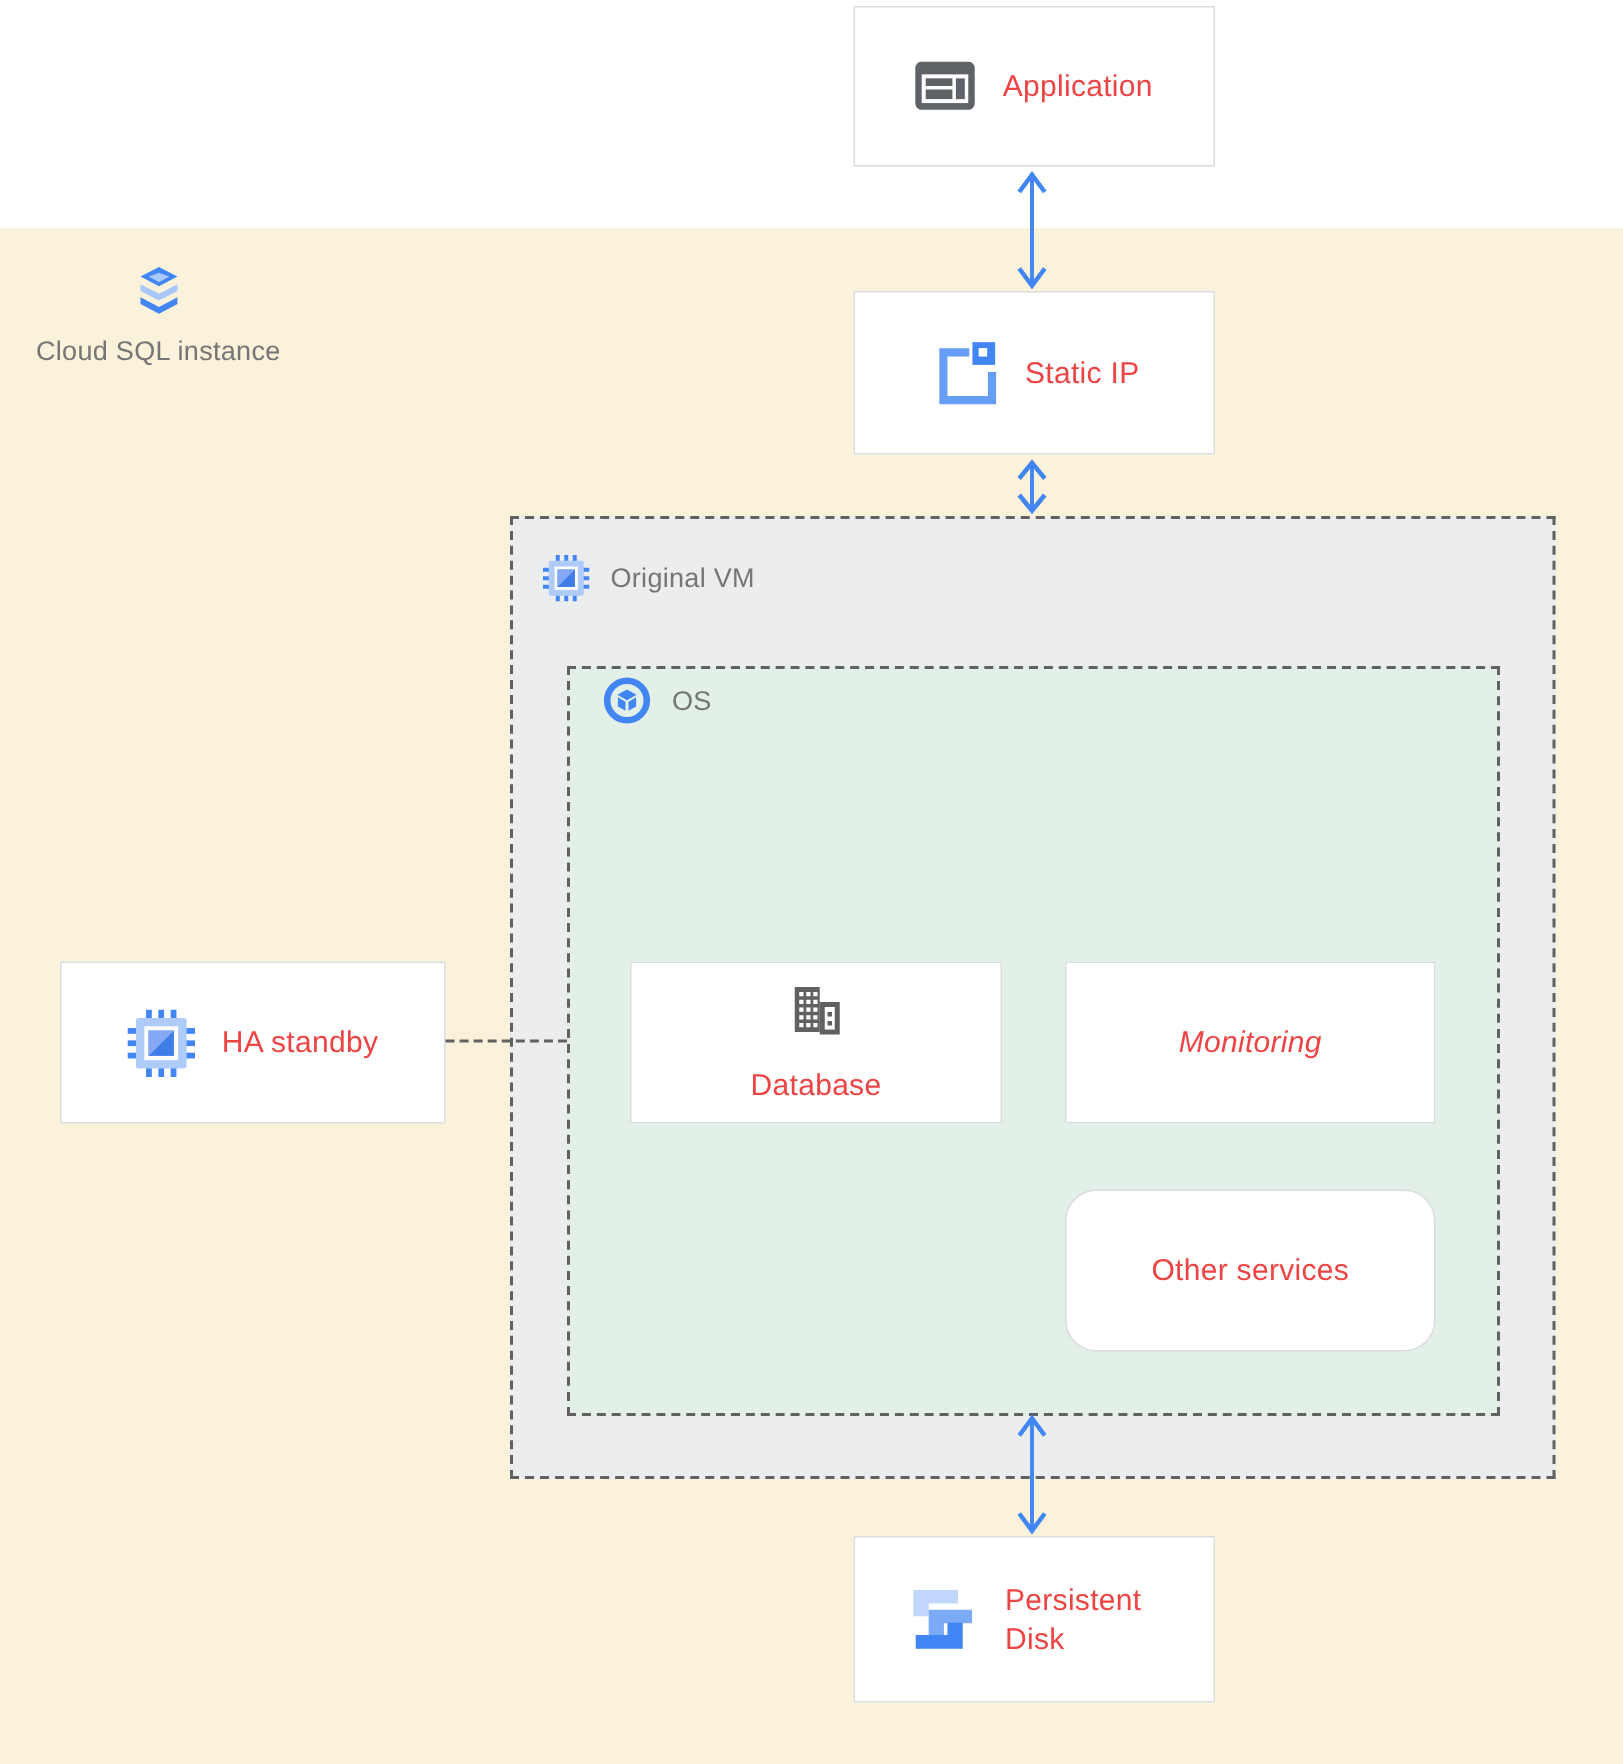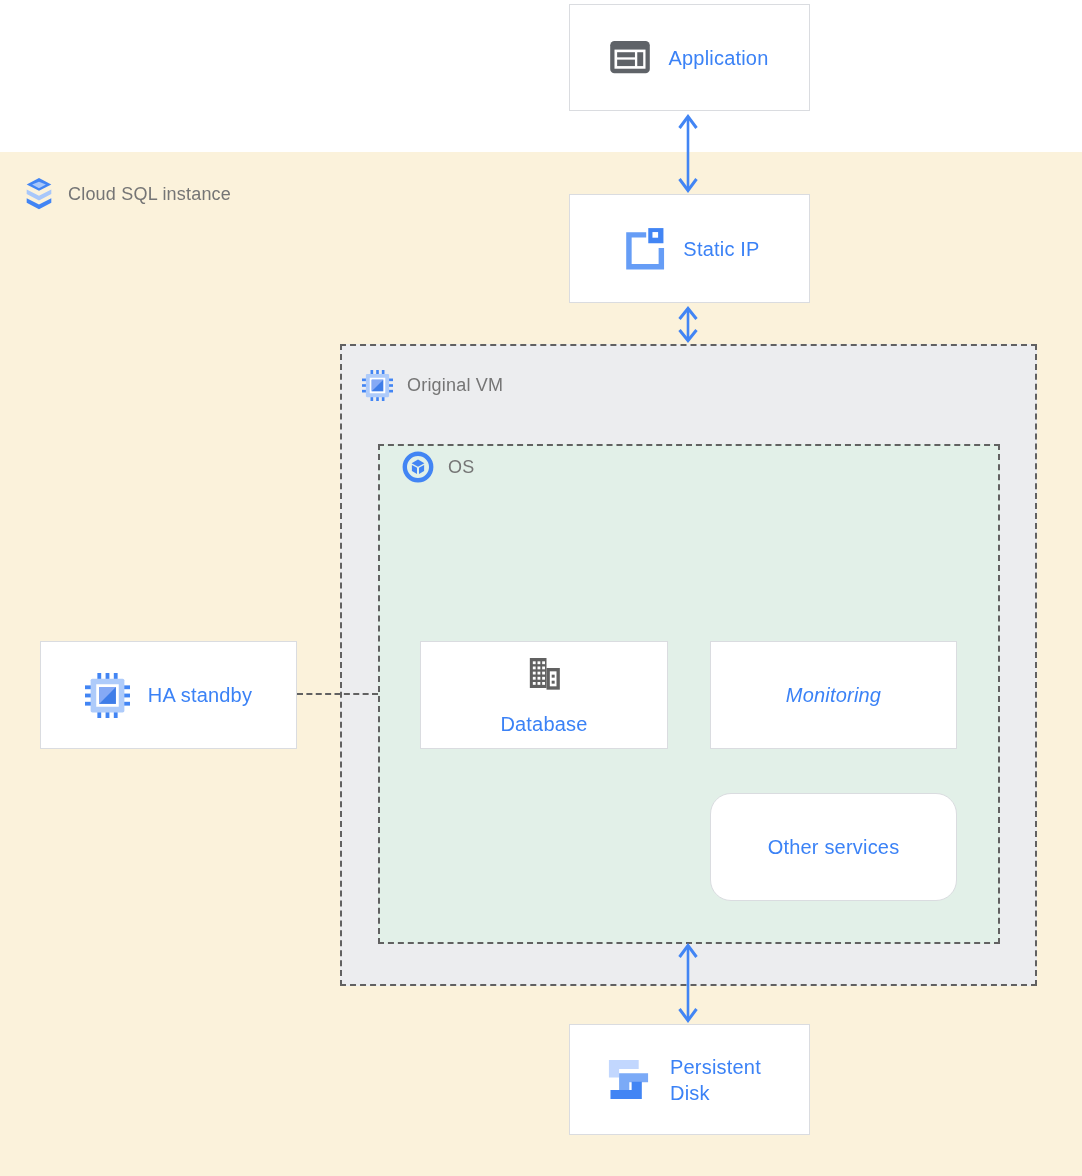--- a/index.html
+++ b/index.html
@@ -5,38 +5,38 @@
   html,body{margin:0;padding:0;background:#ffffff;}
   body{font-family:"Liberation Sans", sans-serif;}
   #canvas{position:relative;width:1082px;height:1176px;background:#ffffff;overflow:hidden;}
 
   .band{position:absolute;left:0;top:152px;width:1082px;height:1024px;background:#FBF2DB;}
 
   .region-label{position:absolute;display:flex;align-items:center;gap:14px;}
   .region-label .rl-text{font-size:18px;color:#757575;letter-spacing:.2px;}
 
   .node{position:absolute;background:#ffffff;border:1px solid #DADCE0;display:flex;align-items:center;justify-content:center;gap:18px;box-sizing:border-box;}
-  .node .nl{font-size:20px;color:#3b82f6;letter-spacing:.2px;line-height:1.3;}
+  .node .nl{font-size:20px;color:#ef4444;letter-spacing:.2px;line-height:1.3;}
 
   .vm-region{position:absolute;left:340px;top:344px;width:697px;height:642px;background:#ECEDEF;border:2px dashed #616161;box-sizing:border-box;}
   .os-region{position:absolute;left:378px;top:444px;width:622px;height:500px;background:#E2F0E8;border:2px dashed #616161;box-sizing:border-box;}
 
   .arrow{position:absolute;}
   .connector{position:absolute;left:297px;top:693px;width:81px;height:0;border-top:2px dashed #616161;}
 
   .icon{flex:0 0 auto;display:block;}
 </style>
 </head>
 <body>
 
 <div id="canvas">
 
   <div class="band"></div>
 
-  <div class="region-label" style="left:24px;top:178px;">
+  <div class="region-label" style="left:24px;top:178px;flex-direction:column;">
     <svg class="icon" width="30" height="32" viewBox="0 0 24 26">
       <path d="M12,0 L22,5.2 12,10.4 2,5.2 Z" fill="#4285F4"></path>
       <path d="M12,3.1 L17.6,5.2 12,8.3 6.4,5.2 Z" fill="#A8C7FA"></path>
       <path d="M2,9.3 L12,14.5 22,9.3 22,13 12,18.2 2,13 Z" fill="#A8C7FA"></path>
       <path d="M2,16.4 L12,21.6 22,16.4 22,20.1 12,25.3 2,20.1 Z" fill="#4285F4"></path>
     </svg>
     <span class="rl-text">Cloud SQL instance</span>
   </div>
 
   <div class="node" style="left:569px;top:4px;width:241px;height:107px;">

